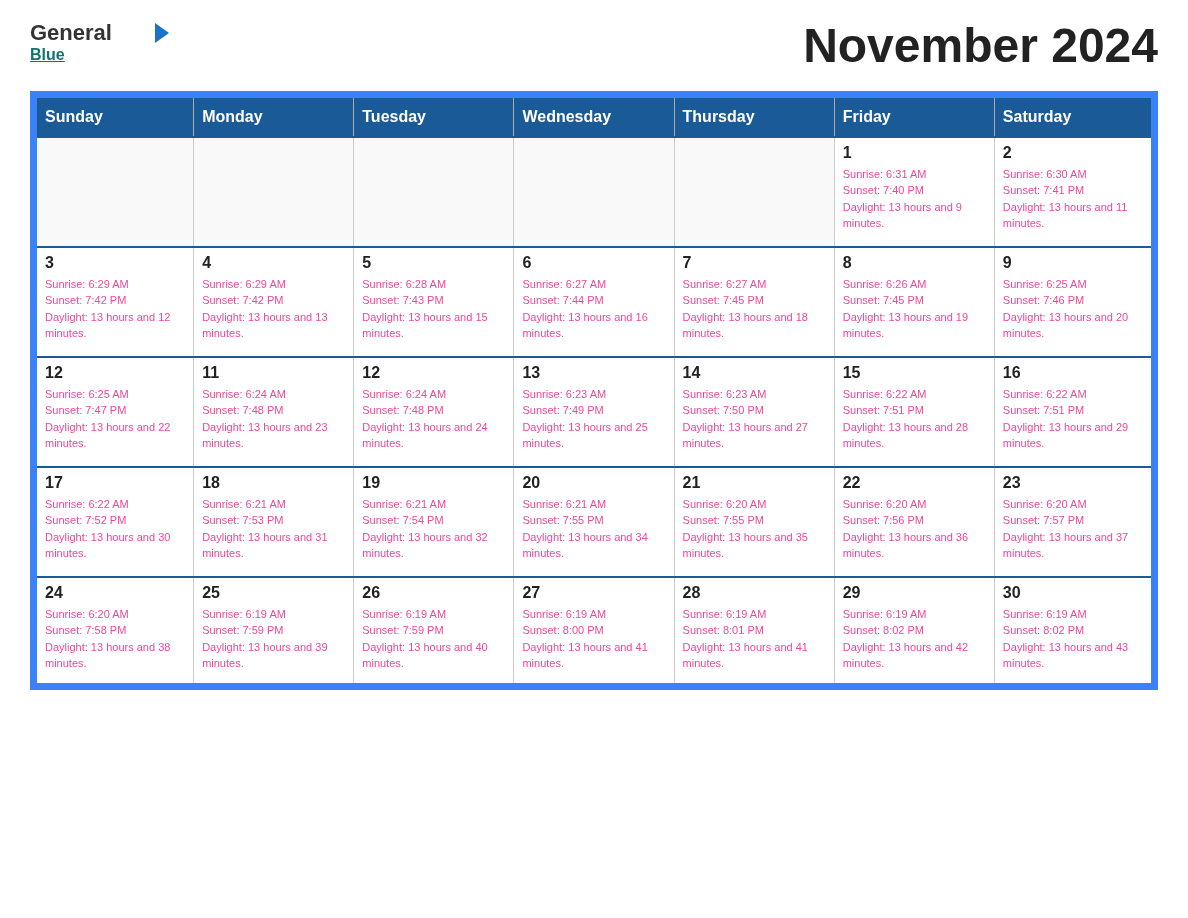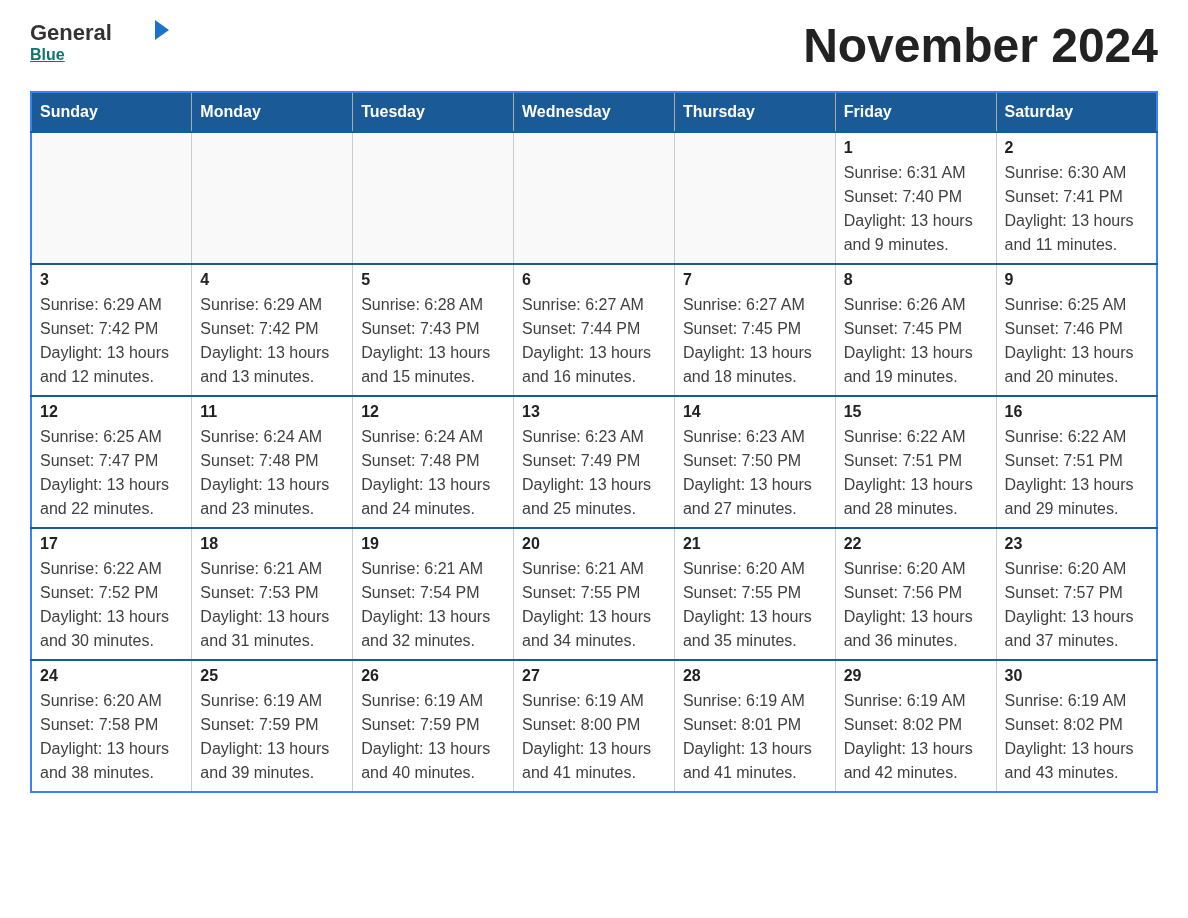--- a/index.html
+++ b/index.html
@@ -17,20 +17,21 @@
       align-items: flex-start;
       margin-bottom: 18px;
     }
     .logo {
       display: flex;
       flex-direction: column;
       align-items: flex-start;
     }
     .logo-top {
       display: flex;
+      align-items: center;
       font-size: 22px;
       font-weight: bold;
       color: #333;
       gap: 39px;
     }
     .logo-triangle {
       width: 0;
       height: 0;
       border-left: 14px solid #1a73c7;
       border-top: 10px solid transparent;
@@ -54,21 +55,21 @@
     }
     .title-block h2 {
       font-size: 22px;
       font-weight: normal;
       color: #444;
       margin-top: 4px;
     }
     .calendar {
       width: 100%;
       border-collapse: collapse;
-      border: 2px solid #3b82f6;
+      border: 7px solid #3b82f6;
     }
     .calendar th {
       background-color: #1a5a96;
       color: #fff;
       font-size: 16px;
       font-weight: bold;
       padding: 10px 8px;
       text-align: left;
       border: 1px solid #aaa;
     }
@@ -85,22 +86,22 @@
       height: 110px;
     }
     .day-num {
       font-size: 16px;
       font-weight: bold;
       color: #222;
       display: block;
       margin-bottom: 4px;
     }
     .day-info {
-      font-size: 16px;
-      color: #404040;
+      font-size: 11px;
+      color: #ec4899;
       line-height: 1.5;
     }
     .empty-cell {
       background: #f9f9f9;
     }
     .week-row td {
       border-top: 2px solid #1a5a96;
     }
   </style>
 </head>

